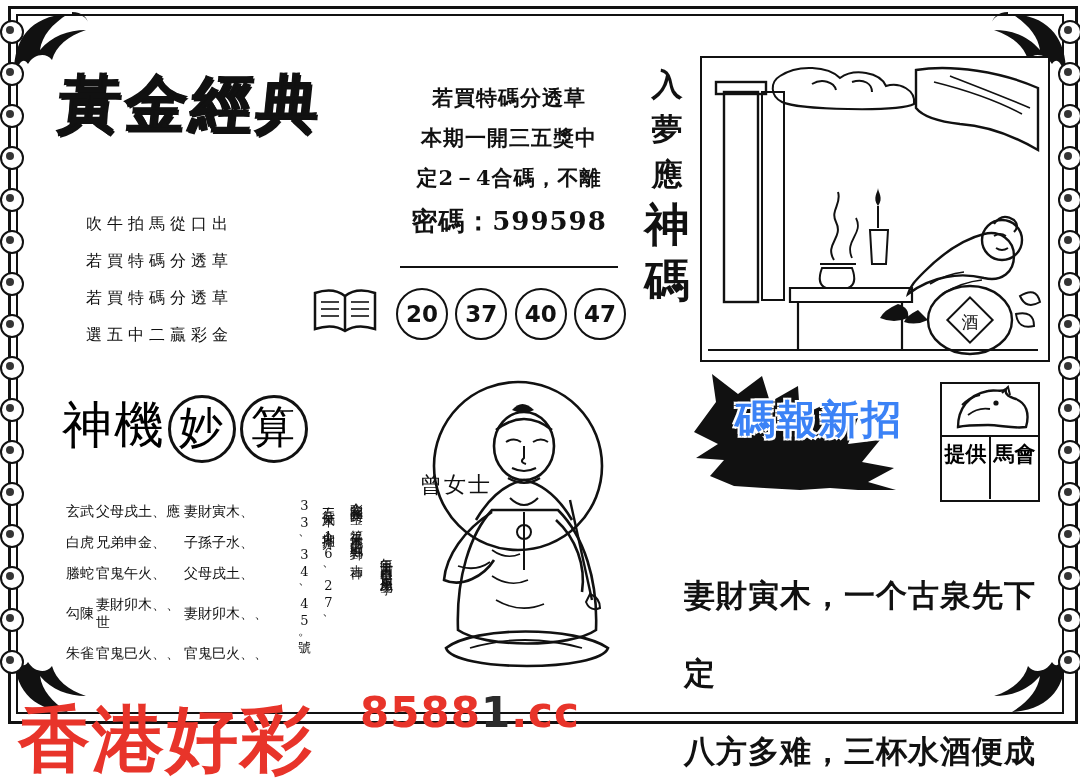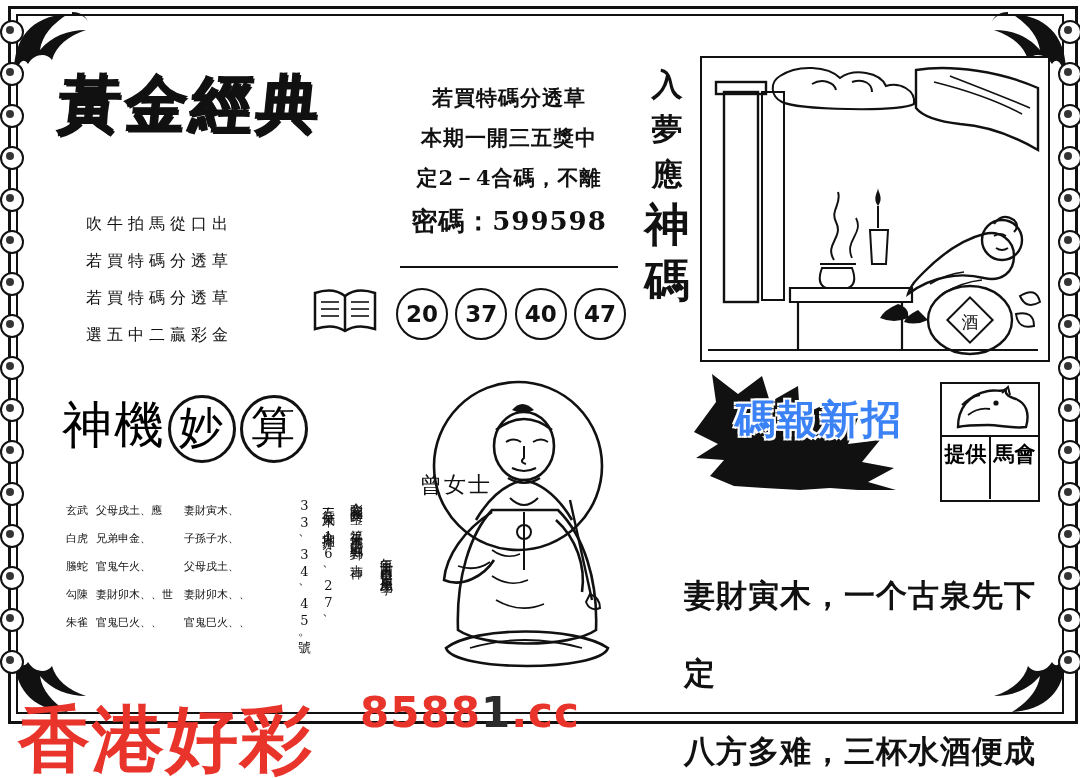--- a/index.html
+++ b/index.html
@@ -109,21 +109,21 @@
   }
 
   
   .hex-wrap{position:absolute;left:66px;top:490px;width:228px;}
   .hex-head{display:flex;}
   .hex-head div{
     width:100px;margin-right:16px;text-align:center;font-size:19px;font-weight:bold;
     border-bottom:2px solid #111;padding-bottom:3px;color:#111;
     font-family:"DejaVu Serif","Liberation Serif",serif;
   }
-  .hex-row{display:flex;align-items:center;margin-top:13px;font-size:11px;color:#111;
+  .hex-row{display:flex;align-items:center;margin-top:13px;font-size:14px;color:#111;
     font-family:"DejaVu Serif","Liberation Serif",serif;}
   .hex-row .lbl{width:30px;}
   .hex-row .c1{width:88px;}
   .hex-row .c2{width:90px;}
 
   
   .vcol{
     position:absolute;color:#111;font-size:13px;line-height:16px;
     font-family:"DejaVu Serif","Liberation Serif",serif;
     writing-mode:vertical-rl;text-orientation:upright;letter-spacing:2px;

